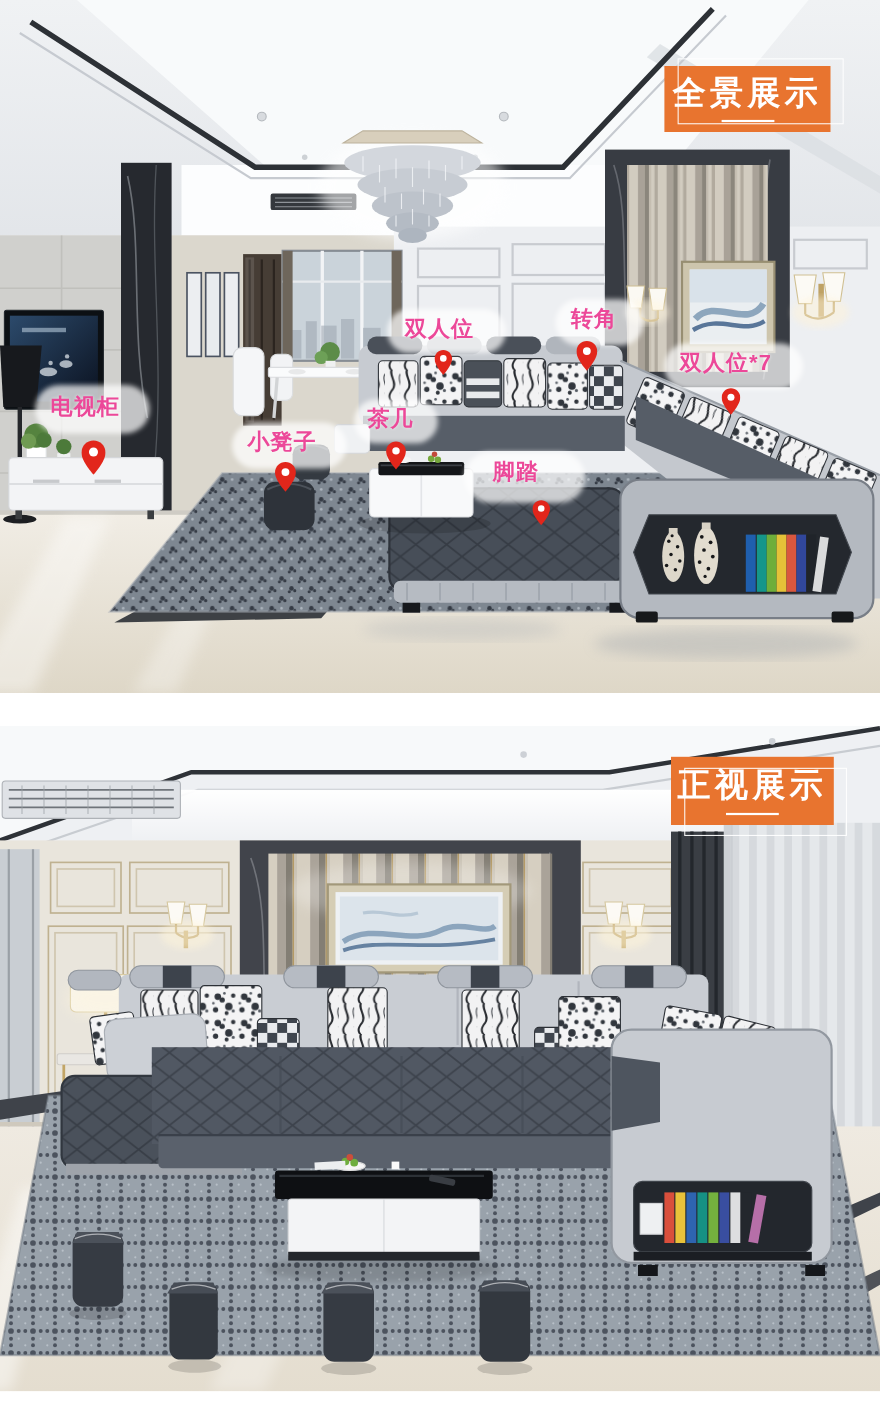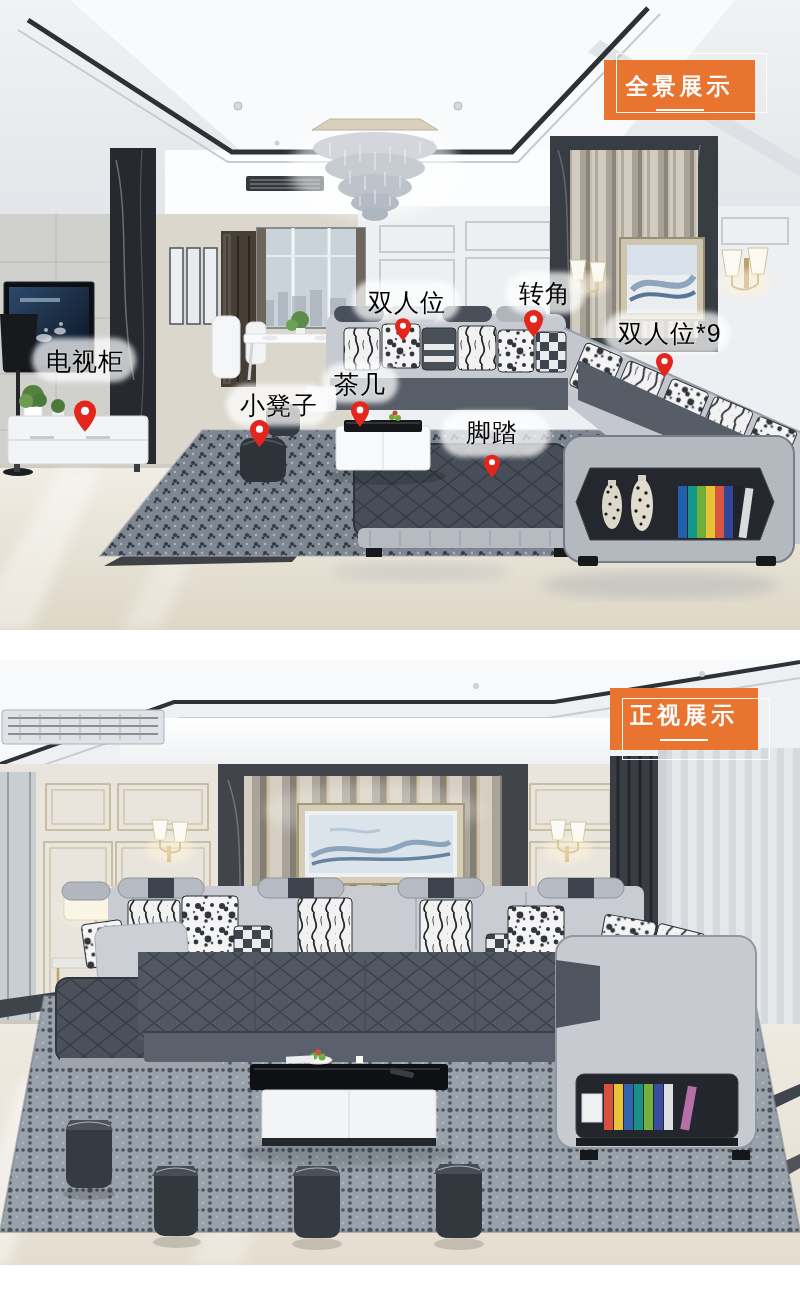--- a/index.html
+++ b/index.html
@@ -9,27 +9,27 @@
   #panel1{top:0;height:630px;}
   #panel2{top:660px;height:605px;}
   svg.scene{position:absolute;left:0;top:0;display:block;}
 
   
   .badge{position:absolute;background:#E8742F;z-index:10;}
   .badge .frame{position:absolute;left:12px;width:100%;height:100%;border:1px solid rgba(255,255,255,.92);box-sizing:border-box;pointer-events:none;}
   .badge1 .frame{top:-7px;}
   .badge2 .frame{top:10px;}
   .badge .txt{position:absolute;left:0;right:0;top:50%;transform:translateY(-62%);text-align:center;color:#fff;
-    font-size:23px;font-weight:bold;letter-spacing:4px;white-space:nowrap;}
+    font-size:30px;font-weight:bold;letter-spacing:4px;white-space:nowrap;}
   .badge .ul{position:absolute;left:50%;transform:translateX(-50%);bottom:9px;width:48px;height:2px;background:#fff;}
 
   
   .anno{position:absolute;z-index:6;}
   .anno .cloud{position:absolute;background:rgba(255,255,255,.72);border-radius:26px;filter:blur(2.5px);}
-  .anno .t{position:relative;display:block;color:#000000;font-weight:normal;font-size:25px;line-height:1.05;
+  .anno .t{position:relative;display:block;color:#ec4899;font-weight:bold;font-size:20px;line-height:1.05;
     white-space:nowrap;letter-spacing:1px;text-shadow:0 0 3px rgba(255,255,255,.65);}
   .pin{position:absolute;z-index:7;}
 </style>
 </head>
 <body>
 
 <div class="canvas">
 
   <section class="panel" id="panel1">
     <svg class="scene" width="800" height="630" viewBox="0 0 800 630">
@@ -400,30 +400,30 @@
         </g>
       </g>
     </svg>
 
     <div class="badge badge1" style="left:604px;top:60px;width:151px;height:60px;">
       <span class="frame"></span>
       <span class="txt">全景展示</span>
       <span class="ul"></span>
     </div>
 
-    <div class="anno" style="left:46px;top:348px;">
+    <div class="anno" style="left:46px;top:360px;">
       <span class="cloud" style="left:-14px;top:-10px;width:104px;height:44px;"></span>
       <span class="t">电视柜</span>
     </div>
     <svg class="pin" style="left:74px;top:396px;" width="22" height="40" viewBox="0 0 24 34">
         <path d="M12 0 C5.4 0 0 5.4 0 12 C0 21 12 34 12 34 C12 34 24 21 24 12 C24 5.4 18.6 0 12 0 Z" fill="#E2261B"></path>
         <circle cx="12" cy="11.5" r="4.5" fill="#fff"></circle>
       </svg>
 
-    <div class="anno" style="left:240px;top:392px;">
+    <div class="anno" style="left:225px;top:392px;">
       <span class="cloud" style="left:-14px;top:-8px;width:104px;height:42px;"></span>
       <span class="t">小凳子</span>
     </div>
     <svg class="pin" style="left:250px;top:419px;" width="19" height="29" viewBox="0 0 24 34">
         <path d="M12 0 C5.4 0 0 5.4 0 12 C0 21 12 34 12 34 C12 34 24 21 24 12 C24 5.4 18.6 0 12 0 Z" fill="#E2261B"></path>
         <circle cx="12" cy="11.5" r="4.5" fill="#fff"></circle>
       </svg>
 
     <div class="anno" style="left:334px;top:371px;text-align:center;">
       <span class="cloud" style="left:-12px;top:-8px;width:76px;height:40px;"></span>
@@ -447,28 +447,28 @@
       <span class="cloud" style="left:-14px;top:-8px;width:80px;height:42px;"></span>
       <span class="t">转角</span>
     </div>
     <svg class="pin" style="left:524px;top:309px;" width="19" height="29" viewBox="0 0 24 34">
         <path d="M12 0 C5.4 0 0 5.4 0 12 C0 21 12 34 12 34 C12 34 24 21 24 12 C24 5.4 18.6 0 12 0 Z" fill="#E2261B"></path>
         <circle cx="12" cy="11.5" r="4.5" fill="#fff"></circle>
       </svg>
 
     <div class="anno" style="left:618px;top:320px;">
       <span class="cloud" style="left:-14px;top:-8px;width:126px;height:42px;"></span>
-      <span class="t">双人位*9</span>
+      <span class="t">双人位*7</span>
     </div>
     <svg class="pin" style="left:656px;top:351px;" width="17" height="28" viewBox="0 0 24 34">
         <path d="M12 0 C5.4 0 0 5.4 0 12 C0 21 12 34 12 34 C12 34 24 21 24 12 C24 5.4 18.6 0 12 0 Z" fill="#E2261B"></path>
         <circle cx="12" cy="11.5" r="4.5" fill="#fff"></circle>
       </svg>
 
-    <div class="anno" style="left:466px;top:419px;">
+    <div class="anno" style="left:448px;top:419px;">
       <span class="cloud" style="left:-26px;top:-8px;width:110px;height:46px;"></span>
       <span class="t">脚踏</span>
     </div>
     <svg class="pin" style="left:484px;top:449px;" width="16" height="34" viewBox="0 0 24 34">
         <path d="M12 0 C5.4 0 0 5.4 0 12 C0 21 12 34 12 34 C12 34 24 21 24 12 C24 5.4 18.6 0 12 0 Z" fill="#E2261B"></path>
         <circle cx="12" cy="11.5" r="4.5" fill="#fff"></circle>
       </svg>
   </section>
 
   <section class="panel" id="panel2">

